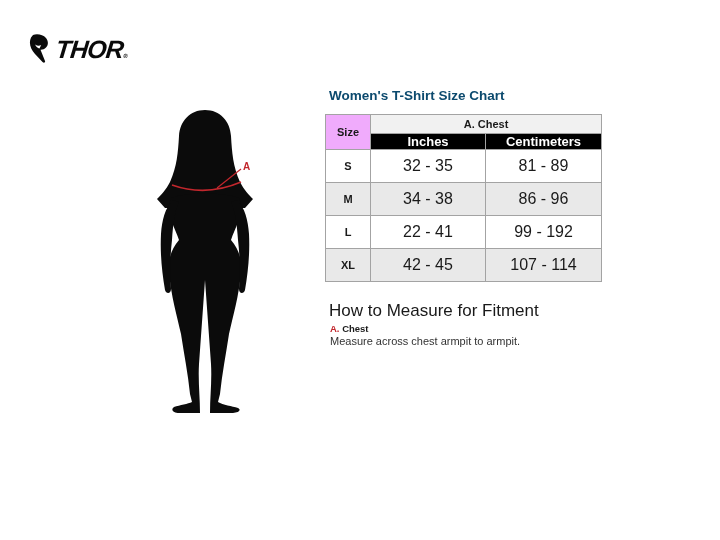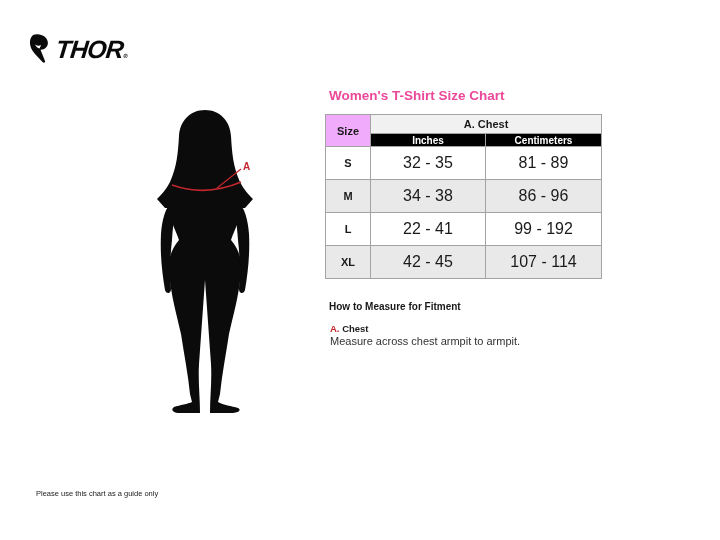--- a/index.html
+++ b/index.html
@@ -12,40 +12,40 @@
   .logo svg { display:block; }
   .logo-text { font-size:25px; font-weight:900; font-style:italic; color:#0a0a0a;
                letter-spacing:-1px; transform:skewX(-6deg); line-height:1; }
   .logo-reg { font-size:6px; font-weight:700; vertical-align:baseline; margin-left:1px; }
 
   
   .figure { position:absolute; left:105px; top:106px; }
 
   
   .chart-title { position:absolute; left:329px; top:88px; font-size:13.5px;
-                 font-weight:bold; color:#ec4899; }
+                 font-weight:bold; color:#0c4a6e; }
   table.size-chart { position:absolute; left:325px; top:114px; width:276px;
                      border-collapse:collapse; table-layout:fixed; }
   table.size-chart th, table.size-chart td {
       border:1px solid #a3a3a3; text-align:center; vertical-align:middle;
       color:#1a1a1a; }
   col.c-size { width:45px; }
   col.c-in   { width:115px; }
   col.c-cm   { width:116px; }
   th.size-h  { background:#f0abfc; font-size:11px; font-weight:bold; }
   th.group-h { background:#f1f1f1; font-size:11px; font-weight:bold; height:19px; }
-  th.bar     { background:#000; color:#fff !important; font-size:10px;
+  th.bar     { background:#000; color:#fff !important; font-size:13px;
                font-weight:bold; height:13px; }
   td.val     { height:33px; font-size:16px; }
   td.szc     { font-weight:bold; font-size:11px; }
   tr.alt td  { background:#e9e9e9; }
   tr.plain td{ background:#ffffff; }
 
-  .measure-heading { position:absolute; left:329px; top:301px; font-size:10px;
-                     font-weight:bold; color:#191919; }
+  .measure-heading { position:absolute; left:329px; top:301px; font-size:17px;
+                     font-weight:normal; color:#191919; }
   .measure-label { position:absolute; left:330px; top:323px; font-size:9.5px;
                    font-weight:bold; color:#1a1a1a; }
   .measure-label .red { color:#c2272d; }
   .measure-desc { position:absolute; left:330px; top:335px; font-size:11px;
                   color:#333333; }
 
   
   .disclaimer { position:absolute; left:36px; top:489px; font-size:7.5px;
                 line-height:10px; color:#222222; }
 
@@ -153,16 +153,15 @@
     </table>
 
   <div class="measure-heading">How to Measure for Fitment</div>
   <div class="measure-label">
     <span class="red">A.</span>
     <span>Chest</span>
   </div>
   <div class="measure-desc">Measure across chest armpit to armpit.</div>
 
   <div class="disclaimer">
-    <div>Please use this chart as a guide only</div>
   </div>
 
 </div>
 
 </body></html>

